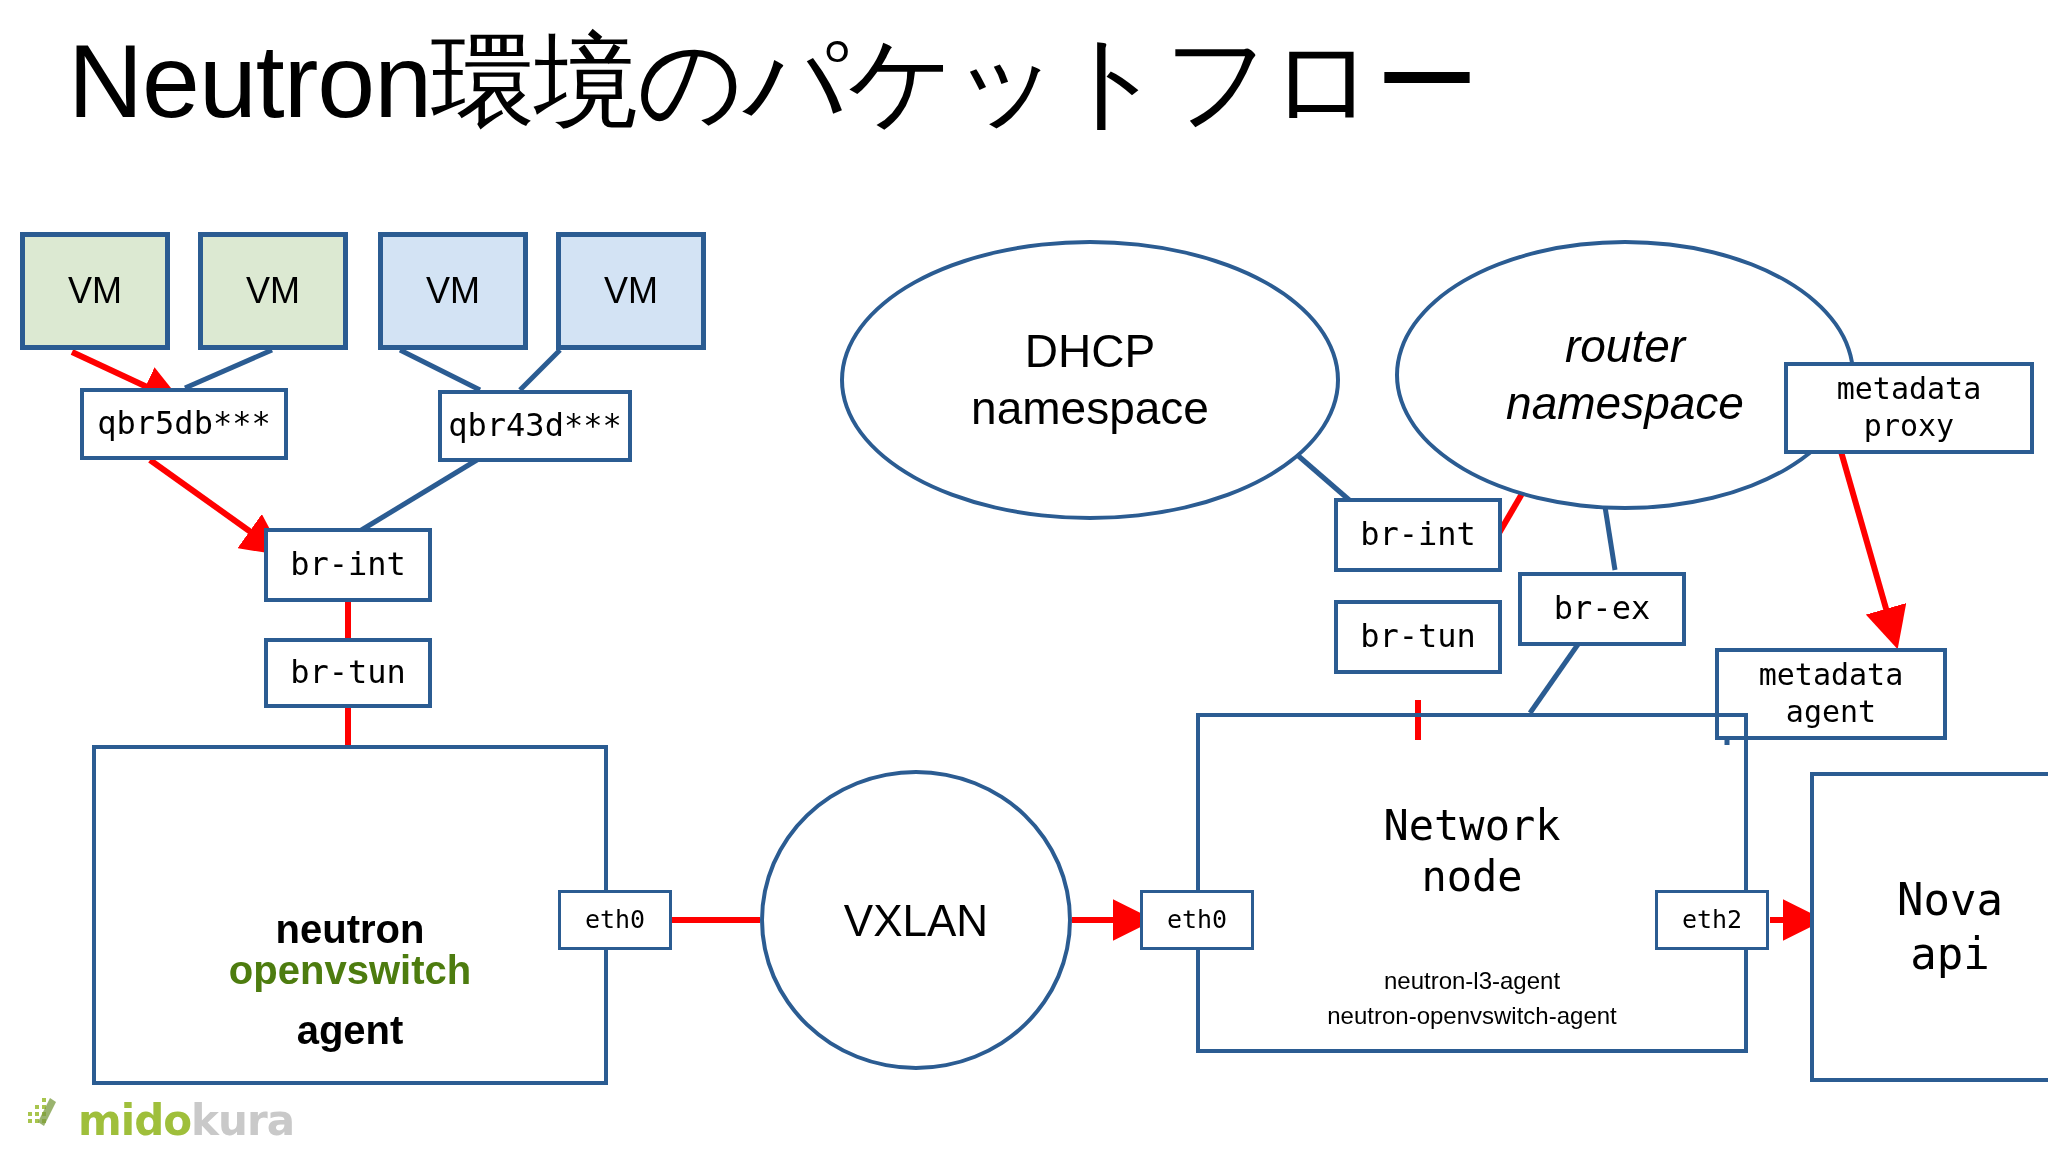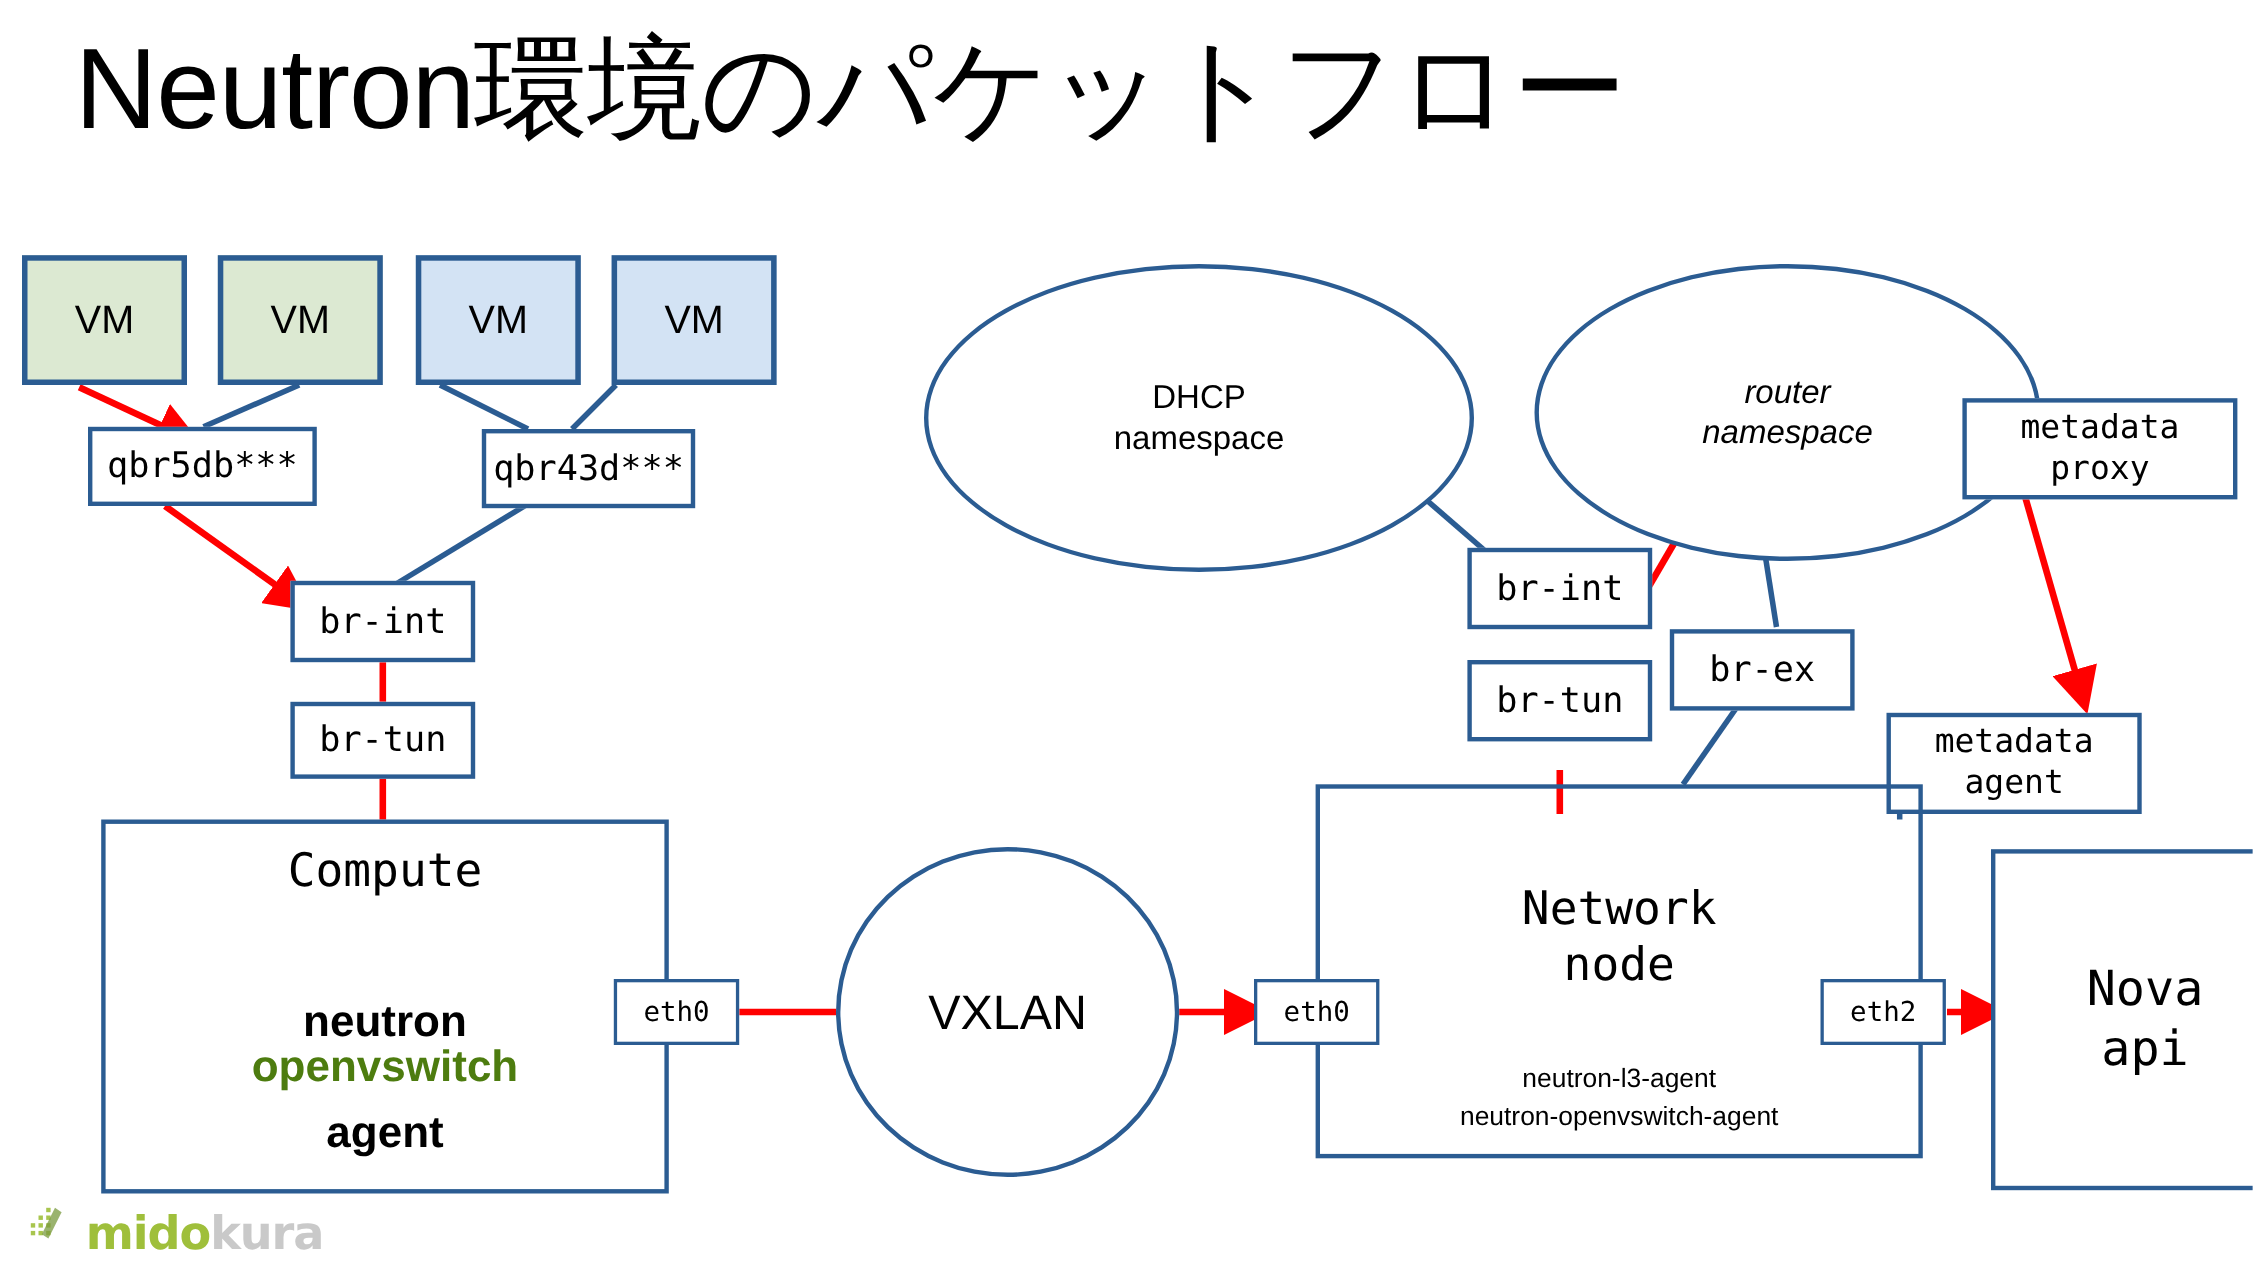--- a/index.html
+++ b/index.html
@@ -84,21 +84,21 @@
     position: absolute;
     box-sizing: border-box;
     border: 4px solid #2b5c92;
     border-radius: 50%;
     background: #ffffff;
     display: flex;
     align-items: center;
     justify-content: center;
     text-align: center;
     font-family: "Liberation Sans", sans-serif;
-    font-size: 30px;
+    font-size: 46px;
     line-height: 1.25;
     color: #000000;
   }
 
   .plain-label {
     position: absolute;
     text-align: center;
     color: #000000;
     white-space: pre-line;
   }
@@ -230,21 +230,20 @@
   </div>
 
   <div class="node mono-box" style="left:264px; top:528px; width:168px; height:74px;">
     <span>br-int</span>
   </div>
   <div class="node mono-box" style="left:264px; top:638px; width:168px; height:70px;">
     <span>br-tun</span>
   </div>
 
   <div class="node host-box" style="left:92px; top:745px; width:516px; height:340px;"></div>
-  <div class="plain-label host-title" style="left:92px; top:765px; width:516px;">Compute</div>
   <div class="plain-label host-sub-bold" style="left:92px; top:885px; width:516px;margin-top:19px;">neutron</div>
   <div class="plain-label host-sub-bold accent-blue" style="left:92px; top:945px; width:516px;">openvswitch</div>
   <div class="plain-label host-sub-bold" style="left:92px; top:1005px; width:516px;">agent</div>
 
   <div class="node mono-box small" style="left:558px; top:890px; width:114px; height:60px;">
     <span>eth0</span>
   </div>
 
   <div class="ellipse" style="left:760px; top:770px; width:312px; height:300px; font-size:44px;">
     <span>VXLAN</span>

